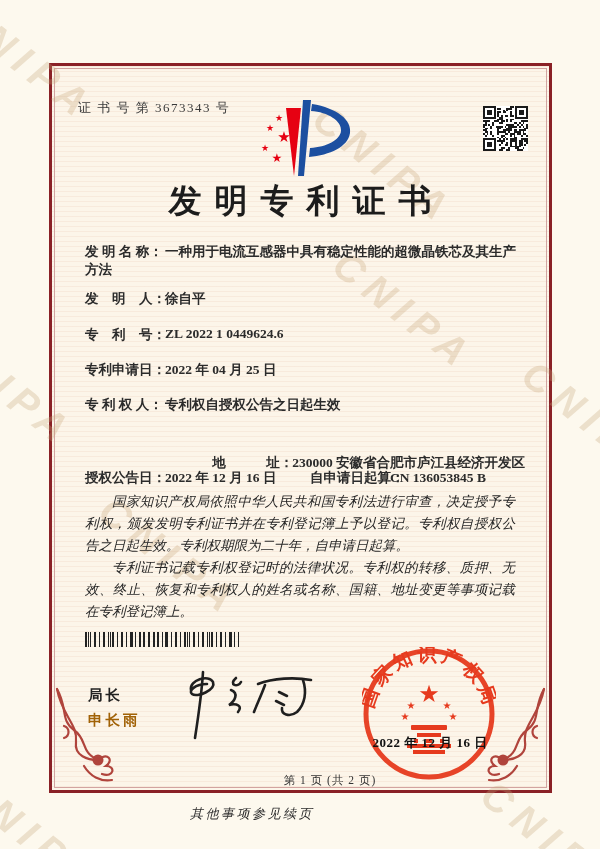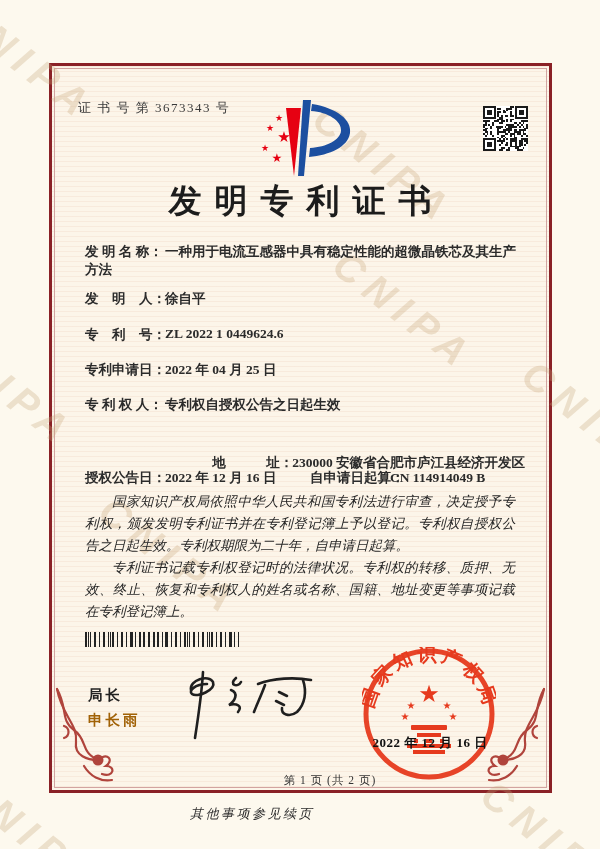--- a/index.html
+++ b/index.html
@@ -333,21 +333,21 @@
   <div class="ct field-row row4">
     <span class="field-label">专利申请日：</span><span class="field-value">2022 年 04 月 25 日</span>
   </div>
   <div class="ct field-row row5">
     <span class="field-label">专 利 权 人：</span><span class="field-value">专利权自授权公告之日起生效</span>
   </div>
   <div class="ct field-row row6">
     <span class="field-label">地　　　址：</span><span class="field-value">230000 安徽省合肥市庐江县经济开发区</span>
   </div>
   <div class="ct field-row row7">
-    <span class="field-label">授权公告日：</span><span class="field-value val-narrow">2022 年 12 月 16 日</span><span class="field-label">自申请日起算：</span><span class="field-value">CN 114914049 B</span>
+    <span class="field-label">授权公告日：</span><span class="field-value val-narrow">2022 年 12 月 16 日</span><span class="field-label">自申请日起算：</span><span class="field-value">CN 136053845 B</span>
   </div>
 
   <div class="ct legal">
     <p>国家知识产权局依照中华人民共和国专利法进行审查，决定授予专利权，颁发发明专利证书并在专利登记簿上予以登记。专利权自授权公告之日起生效。专利权期限为二十年，自申请日起算。</p>
     <p>专利证书记载专利权登记时的法律状况。专利权的转移、质押、无效、终止、恢复和专利权人的姓名或名称、国籍、地址变更等事项记载在专利登记簿上。</p>
   </div>
 
   <div class="ct barcode"></div>
 
   <div class="ct director-title">局长</div>

